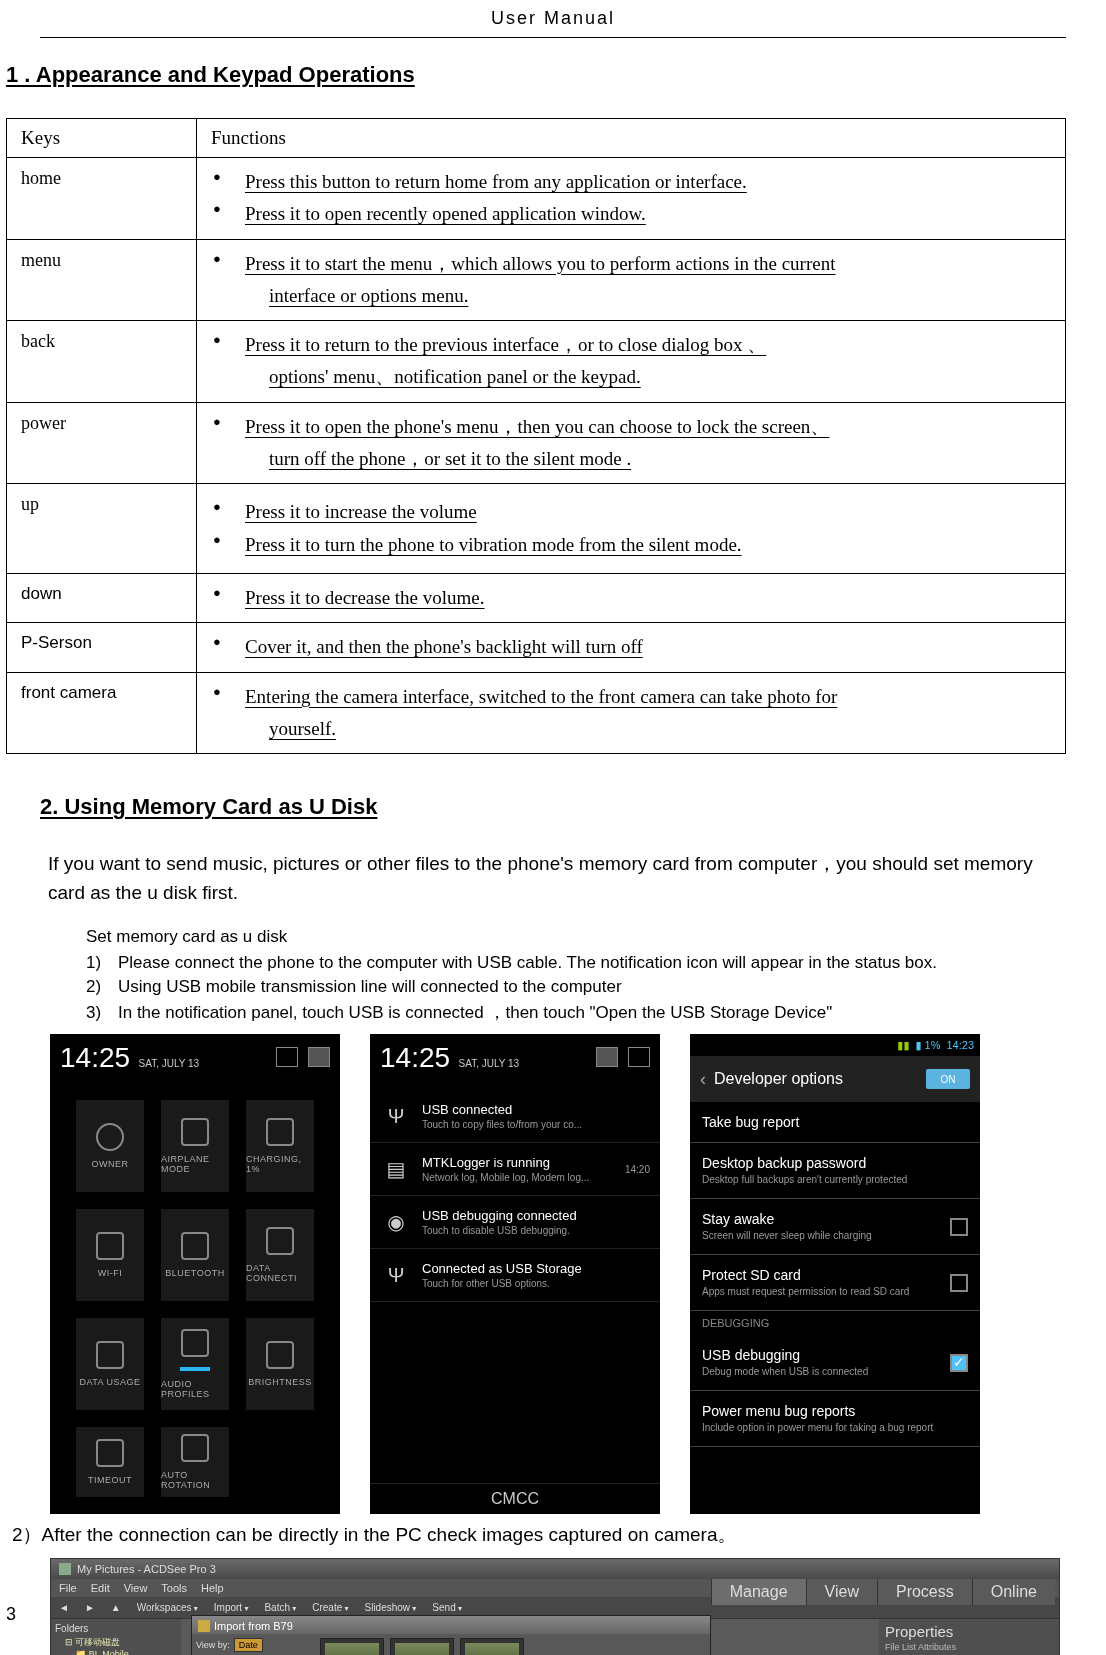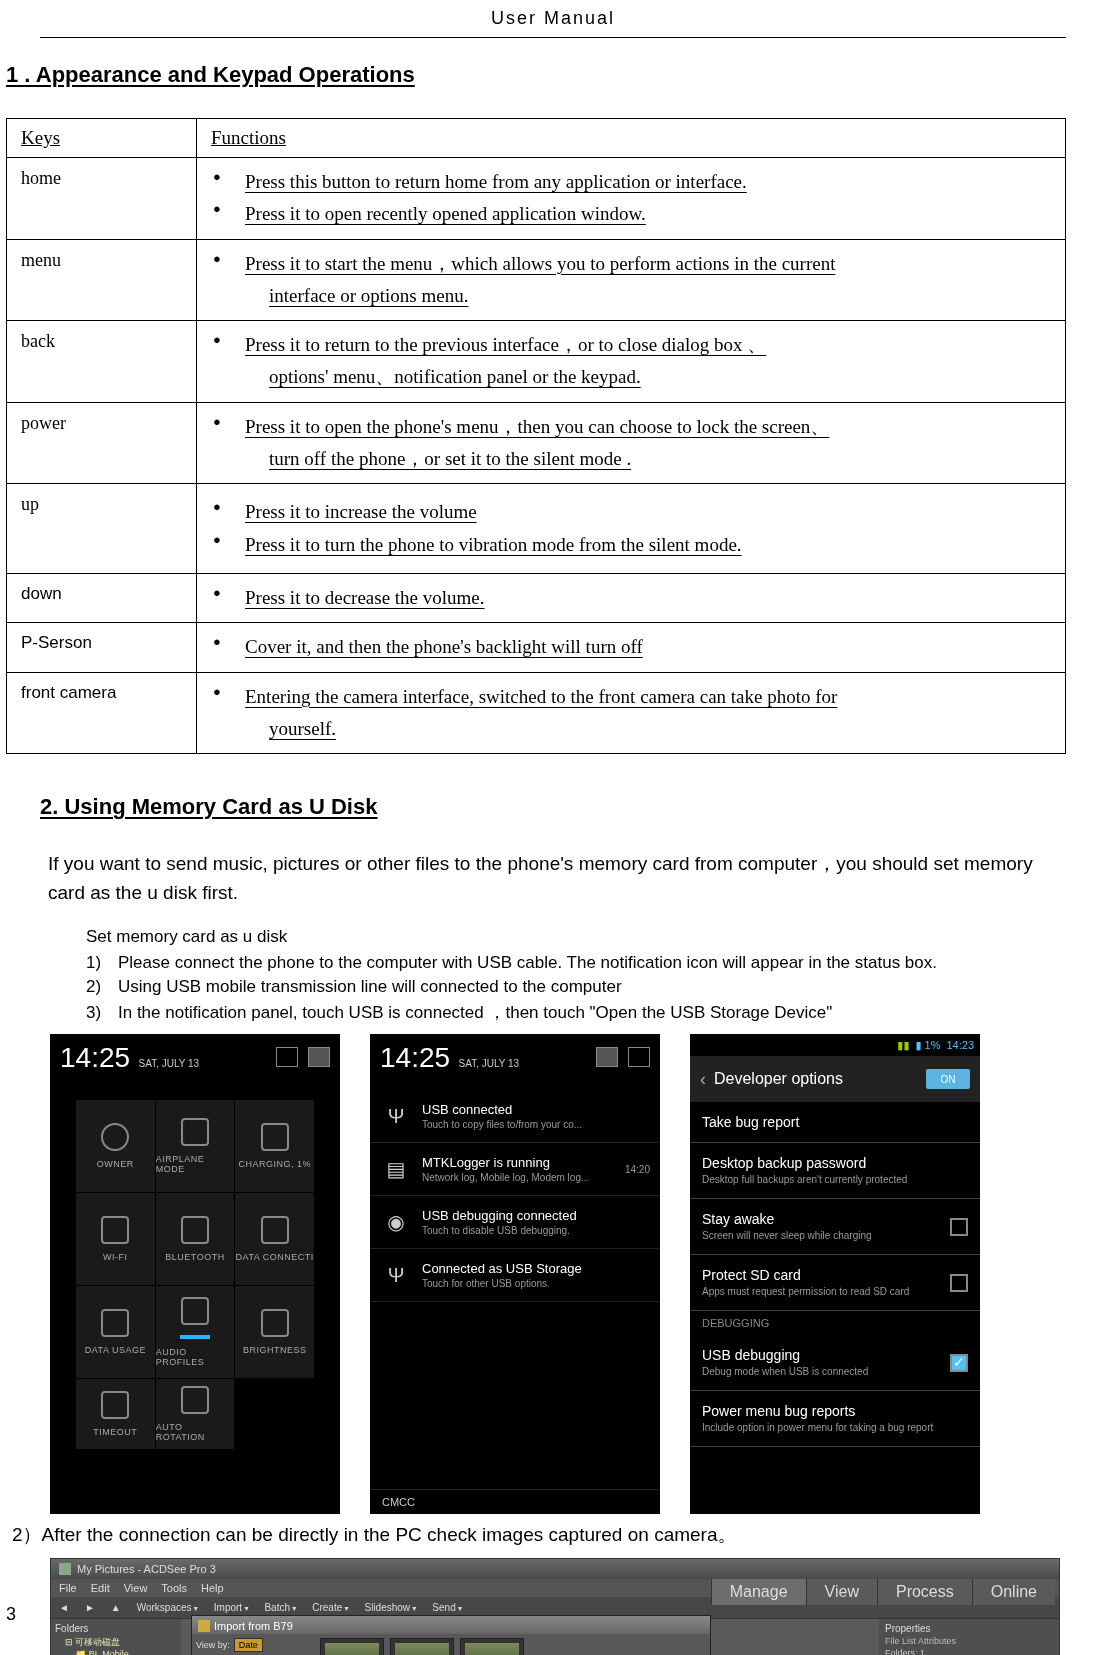--- a/index.html
+++ b/index.html
@@ -38,21 +38,20 @@
       width: 100%;
       margin-bottom: 40px;
     }
     table.keys-table td, table.keys-table th {
       border: 1px solid #000;
       vertical-align: top;
     }
     table.keys-table th {
       font-weight: normal;
       text-align: left;
-      text-decoration: underline;
       font-size: 19px;
       padding: 8px 14px;
       font-family: "SimSun", serif;
     }
     .key-cell {
       width: 190px;
       font-size: 18px;
       padding: 10px 14px;
     }
     .key-cell.serif { font-family: "SimSun", serif; }
@@ -142,21 +141,21 @@
     .statusbar .time { font-size: 28px; font-weight: 300; }
     .statusbar .date { font-size: 10px; color: #ccc; margin-left: 4px; }
     .statusbar .right-icons { display:flex; gap:10px; }
     .statusbar .right-icons span {
       width: 22px; height: 20px; border: 1px solid #888; display:inline-block;
     }
     .statusbar .right-icons span.active { background: #555; }
     .qs-grid {
       display: grid;
       grid-template-columns: repeat(3, 1fr);
-      gap: 1px;
+      gap: 17px;
       padding: 10px 26px;
     }
     .qs-tile {
       height: 92px;
       background: #1a1a1a;
       display: flex;
       flex-direction: column;
       align-items: center;
       justify-content: center;
       gap: 8px;
@@ -180,22 +179,22 @@
     .notif-item .nicon {
       width: 32px; height: 32px;
       display:flex; align-items:center; justify-content:center;
       color: #ccc; font-size: 20px;
     }
     .notif-item .ntitle { font-size: 13px; color: #fff; }
     .notif-item .nsub { font-size: 10px; color: #999; margin-top:2px;}
     .notif-item .ntime { font-size: 10px; color: #999; margin-left:auto;}
     .carrier-bar {
       position:absolute; bottom:0; left:0; right:0;
-      text-align:left; padding: 6px 12px;
-      font-size: 11px; color: #ccc;
+      text-align:center; padding: 6px 4px;
+      font-size: 16px; color: #ccc;
       border-top: 1px solid #222;
     }
     
     .p3-statusbar {
       height: 22px;
       background: #000;
       display:flex; justify-content:flex-end; align-items:center;
       gap:6px; padding: 0 6px;
       font-size: 11px;
     }
@@ -332,21 +331,21 @@
     }
     .acdsee .import-dialog .thumb .timg {
       position:absolute; left:4px; right:4px; top:4px; bottom:10px;
       background: linear-gradient(#7a8a5a,#3a4a2a);
     }
     .acdsee .right-panel {
       width: 180px; background:#4f4f4f;
       padding: 4px 6px;
       font-size:10px;
     }
-    .acdsee .right-panel .rp-title {font-size:10px; margin-bottom:2px;}
+    .acdsee .right-panel .rp-title {font-size:15px; margin-bottom:2px;}
     .acdsee .right-panel .rp-sub {font-size:9px; color:#bbb; margin-bottom:2px;}
     .acdsee .right-panel .rp-row {font-size:9px; color:#ccc;}
     .page-num {
       position: absolute;
       left: 6px;
       bottom: 30px;
       font-size: 18px;
       font-family: Arial, sans-serif;
     }
   </style>

